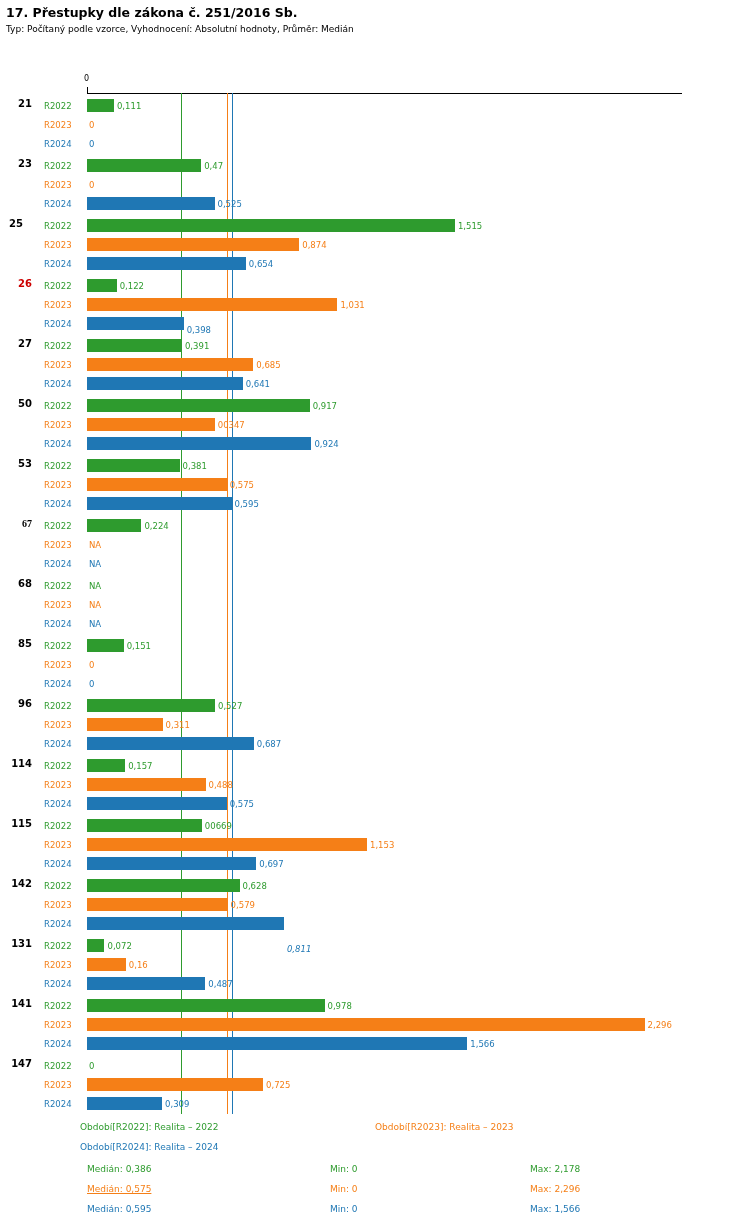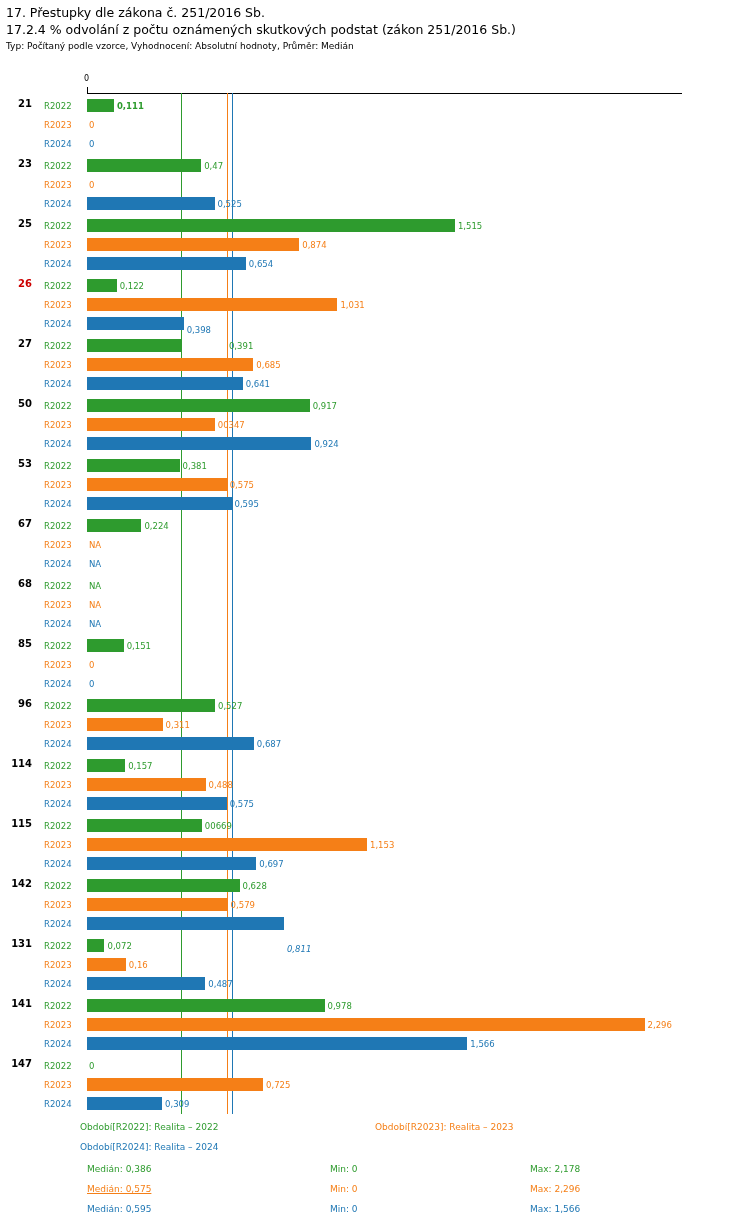--- a/index.html
+++ b/index.html
@@ -13,21 +13,21 @@
     font-family: "DejaVu Sans", sans-serif;
     color: #000000;
     position: relative;
     overflow: hidden;
   }
   .title-block {
     padding: 4px 6px 0 6px;
   }
   .title1, .title2 {
     font-size: 12.5px;
-    font-weight: normal;
+    font-weight: bold;
     line-height: 17px;
     white-space: nowrap;
   }
   .subtitle {
     font-size: 9px;
     line-height: 13px;
     margin-top: 2px;
     white-space: nowrap;
   }
   .chart-area {
@@ -116,49 +116,48 @@
   .stat {
     position: absolute;
     white-space: nowrap;
   }
 </style>
 </head>
 <body>
 
 <div class="title-block">
   <div class="title1">17. Přestupky dle zákona č. 251/2016 Sb.</div>
-  <div class="title2">17.2.4 % odvolání z počtu oznámených skutkových podstat (zákon 251/2016 Sb.)</div>
   <div class="subtitle">Typ: Počítaný podle vzorce, Vyhodnocení: Absolutní hodnoty, Průměr: Medián</div>
 </div>
 
 <div class="chart-area" id="chart-area">
   <div class="axis-top"></div>
   <div class="axis-zero-tick"></div>
   <div class="axis-zero-label">0</div>
 <div class="vline" style="left: 180.743px; background: rgb(46, 155, 46);"></div>
     <div class="vline" style="left: 226.643px; background: rgb(245, 127, 23);"></div>
     <div class="vline" style="left: 231.5px; background: rgb(31, 119, 180);"></div>
     <div class="group-label" style="top: 24px;">21</div>
     <div class="series-label" style="top: 27px; color: rgb(46, 155, 46);">R2022</div>
     <div class="bar" style="left: 87px; top: 25px; width: 26.9571px; background: rgb(46, 155, 46);"></div>
-    <div class="bar-value" style="left: 116.957px; top: 27px; color: rgb(46, 155, 46); font-weight: bold;">0,111</div>
+    <div class="bar-value" style="left: 116.957px; top: 27px; color: rgb(46, 155, 46);">0,111</div>
     <div class="series-label" style="top: 46px; color: rgb(245, 127, 23);">R2023</div>
     <div class="na-value" style="left: 89px; top: 46px; color: rgb(245, 127, 23);">0</div>
     <div class="series-label" style="top: 65px; color: rgb(31, 119, 180);">R2024</div>
     <div class="na-value" style="left: 89px; top: 65px; color: rgb(31, 119, 180);">0</div>
     <div class="group-label" style="top: 84px;">23</div>
     <div class="series-label" style="top: 87px; color: rgb(46, 155, 46);">R2022</div>
     <div class="bar" style="left: 87px; top: 85px; width: 114.143px; background: rgb(46, 155, 46);"></div>
     <div class="bar-value" style="left: 204.143px; top: 87px; color: rgb(46, 155, 46);">0,47</div>
     <div class="series-label" style="top: 106px; color: rgb(245, 127, 23);">R2023</div>
     <div class="na-value" style="left: 89px; top: 106px; color: rgb(245, 127, 23);">0</div>
     <div class="series-label" style="top: 125px; color: rgb(31, 119, 180);">R2024</div>
     <div class="bar" style="left: 87px; top: 123px; width: 127.5px; background: rgb(31, 119, 180);"></div>
     <div class="bar-value" style="left: 217.5px; top: 125px; color: rgb(31, 119, 180); text-align: center;">0,525</div>
-    <div class="group-label" style="top: 144px;">25</div>
+    <div class="group-label" style="top: 144px; text-align: center;">25</div>
     <div class="series-label" style="top: 147px; color: rgb(46, 155, 46);">R2022</div>
     <div class="bar" style="left: 87px; top: 145px; width: 367.929px; background: rgb(46, 155, 46);"></div>
     <div class="bar-value" style="left: 457.929px; top: 147px; color: rgb(46, 155, 46);">1,515</div>
     <div class="series-label" style="top: 166px; color: rgb(245, 127, 23);">R2023</div>
     <div class="bar" style="left: 87px; top: 164px; width: 212.257px; background: rgb(245, 127, 23);"></div>
     <div class="bar-value" style="left: 302.257px; top: 166px; color: rgb(245, 127, 23);">0,874</div>
     <div class="series-label" style="top: 185px; color: rgb(31, 119, 180);">R2024</div>
     <div class="bar" style="left: 87px; top: 183px; width: 158.829px; background: rgb(31, 119, 180);"></div>
     <div class="bar-value" style="left: 248.829px; top: 185px; color: rgb(31, 119, 180);">0,654</div>
     <div class="group-label" style="top: 204px; color: rgb(204, 0, 0);">26</div>
@@ -167,21 +166,21 @@
     <div class="bar-value" style="left: 119.629px; top: 207px; color: rgb(46, 155, 46);">0,122</div>
     <div class="series-label" style="top: 226px; color: rgb(245, 127, 23);">R2023</div>
     <div class="bar" style="left: 87px; top: 224px; width: 250.386px; background: rgb(245, 127, 23);"></div>
     <div class="bar-value" style="left: 340.386px; top: 226px; color: rgb(245, 127, 23);">1,031</div>
     <div class="series-label" style="top: 245px; color: rgb(31, 119, 180);">R2024</div>
     <div class="bar" style="left: 87px; top: 243px; width: 96.6571px; background: rgb(31, 119, 180);"></div>
     <div class="bar-value" style="left: 186.657px; top: 251px; color: rgb(31, 119, 180);">0,398</div>
     <div class="group-label" style="top: 264px;">27</div>
     <div class="series-label" style="top: 267px; color: rgb(46, 155, 46);">R2022</div>
     <div class="bar" style="left: 87px; top: 265px; width: 94.9571px; background: rgb(46, 155, 46);"></div>
-    <div class="bar-value" style="left: 184.957px; top: 267px; color: rgb(46, 155, 46); margin-left: 44px;">0,391</div>
+    <div class="bar-value" style="left: 184.957px; top: 267px; color: rgb(46, 155, 46);">0,391</div>
     <div class="series-label" style="top: 286px; color: rgb(245, 127, 23);">R2023</div>
     <div class="bar" style="left: 87px; top: 284px; width: 166.357px; background: rgb(245, 127, 23);"></div>
     <div class="bar-value" style="left: 256.357px; top: 286px; color: rgb(245, 127, 23);">0,685</div>
     <div class="series-label" style="top: 305px; color: rgb(31, 119, 180);">R2024</div>
     <div class="bar" style="left: 87px; top: 303px; width: 155.671px; background: rgb(31, 119, 180);"></div>
     <div class="bar-value" style="left: 245.671px; top: 305px; color: rgb(31, 119, 180);">0,641</div>
     <div class="group-label" style="top: 324px;">50</div>
     <div class="series-label" style="top: 327px; color: rgb(46, 155, 46);">R2022</div>
     <div class="bar" style="left: 87px; top: 325px; width: 222.7px; background: rgb(46, 155, 46);"></div>
     <div class="bar-value" style="left: 312.7px; top: 327px; color: rgb(46, 155, 46);">0,917</div>
@@ -194,21 +193,21 @@
     <div class="group-label" style="top: 384px;">53</div>
     <div class="series-label" style="top: 387px; color: rgb(46, 155, 46);">R2022</div>
     <div class="bar" style="left: 87px; top: 385px; width: 92.5286px; background: rgb(46, 155, 46);"></div>
     <div class="bar-value" style="left: 182.529px; top: 387px; color: rgb(46, 155, 46);">0,381</div>
     <div class="series-label" style="top: 406px; color: rgb(245, 127, 23);">R2023</div>
     <div class="bar" style="left: 87px; top: 404px; width: 139.643px; background: rgb(245, 127, 23);"></div>
     <div class="bar-value" style="left: 229.643px; top: 406px; color: rgb(245, 127, 23);">0,575</div>
     <div class="series-label" style="top: 425px; color: rgb(31, 119, 180);">R2024</div>
     <div class="bar" style="left: 87px; top: 423px; width: 144.5px; background: rgb(31, 119, 180);"></div>
     <div class="bar-value" style="left: 234.5px; top: 425px; color: rgb(31, 119, 180);">0,595</div>
-    <div class="group-label" style="top: 444px;">67</div>
+    <div class="group-label" style="top: 444px; font-family: Liberation Serif, serif;">67</div>
     <div class="series-label" style="top: 447px; color: rgb(46, 155, 46);">R2022</div>
     <div class="bar" style="left: 87px; top: 445px; width: 54.4px; background: rgb(46, 155, 46);"></div>
     <div class="bar-value" style="left: 144.4px; top: 447px; color: rgb(46, 155, 46);">0,224</div>
     <div class="series-label" style="top: 466px; color: rgb(245, 127, 23);">R2023</div>
     <div class="na-value" style="left: 89px; top: 466px; color: rgb(245, 127, 23);">NA</div>
     <div class="series-label" style="top: 485px; color: rgb(31, 119, 180);">R2024</div>
     <div class="na-value" style="left: 89px; top: 485px; color: rgb(31, 119, 180);">NA</div>
     <div class="group-label" style="top: 504px;">68</div>
     <div class="series-label" style="top: 507px; color: rgb(46, 155, 46);">R2022</div>
     <div class="na-value" style="left: 89px; top: 507px; color: rgb(46, 155, 46);">NA</div>

